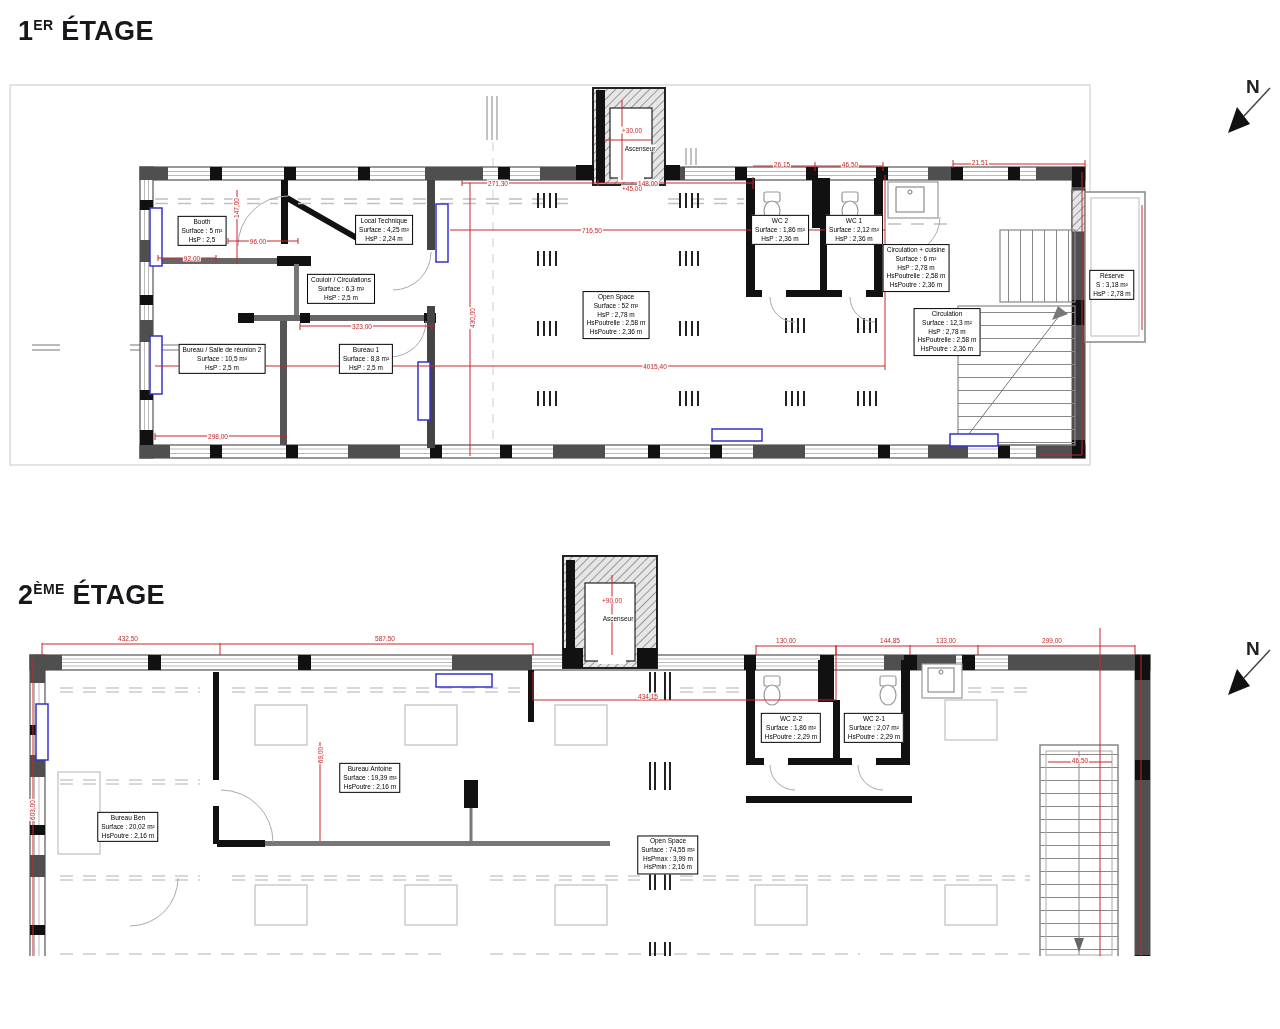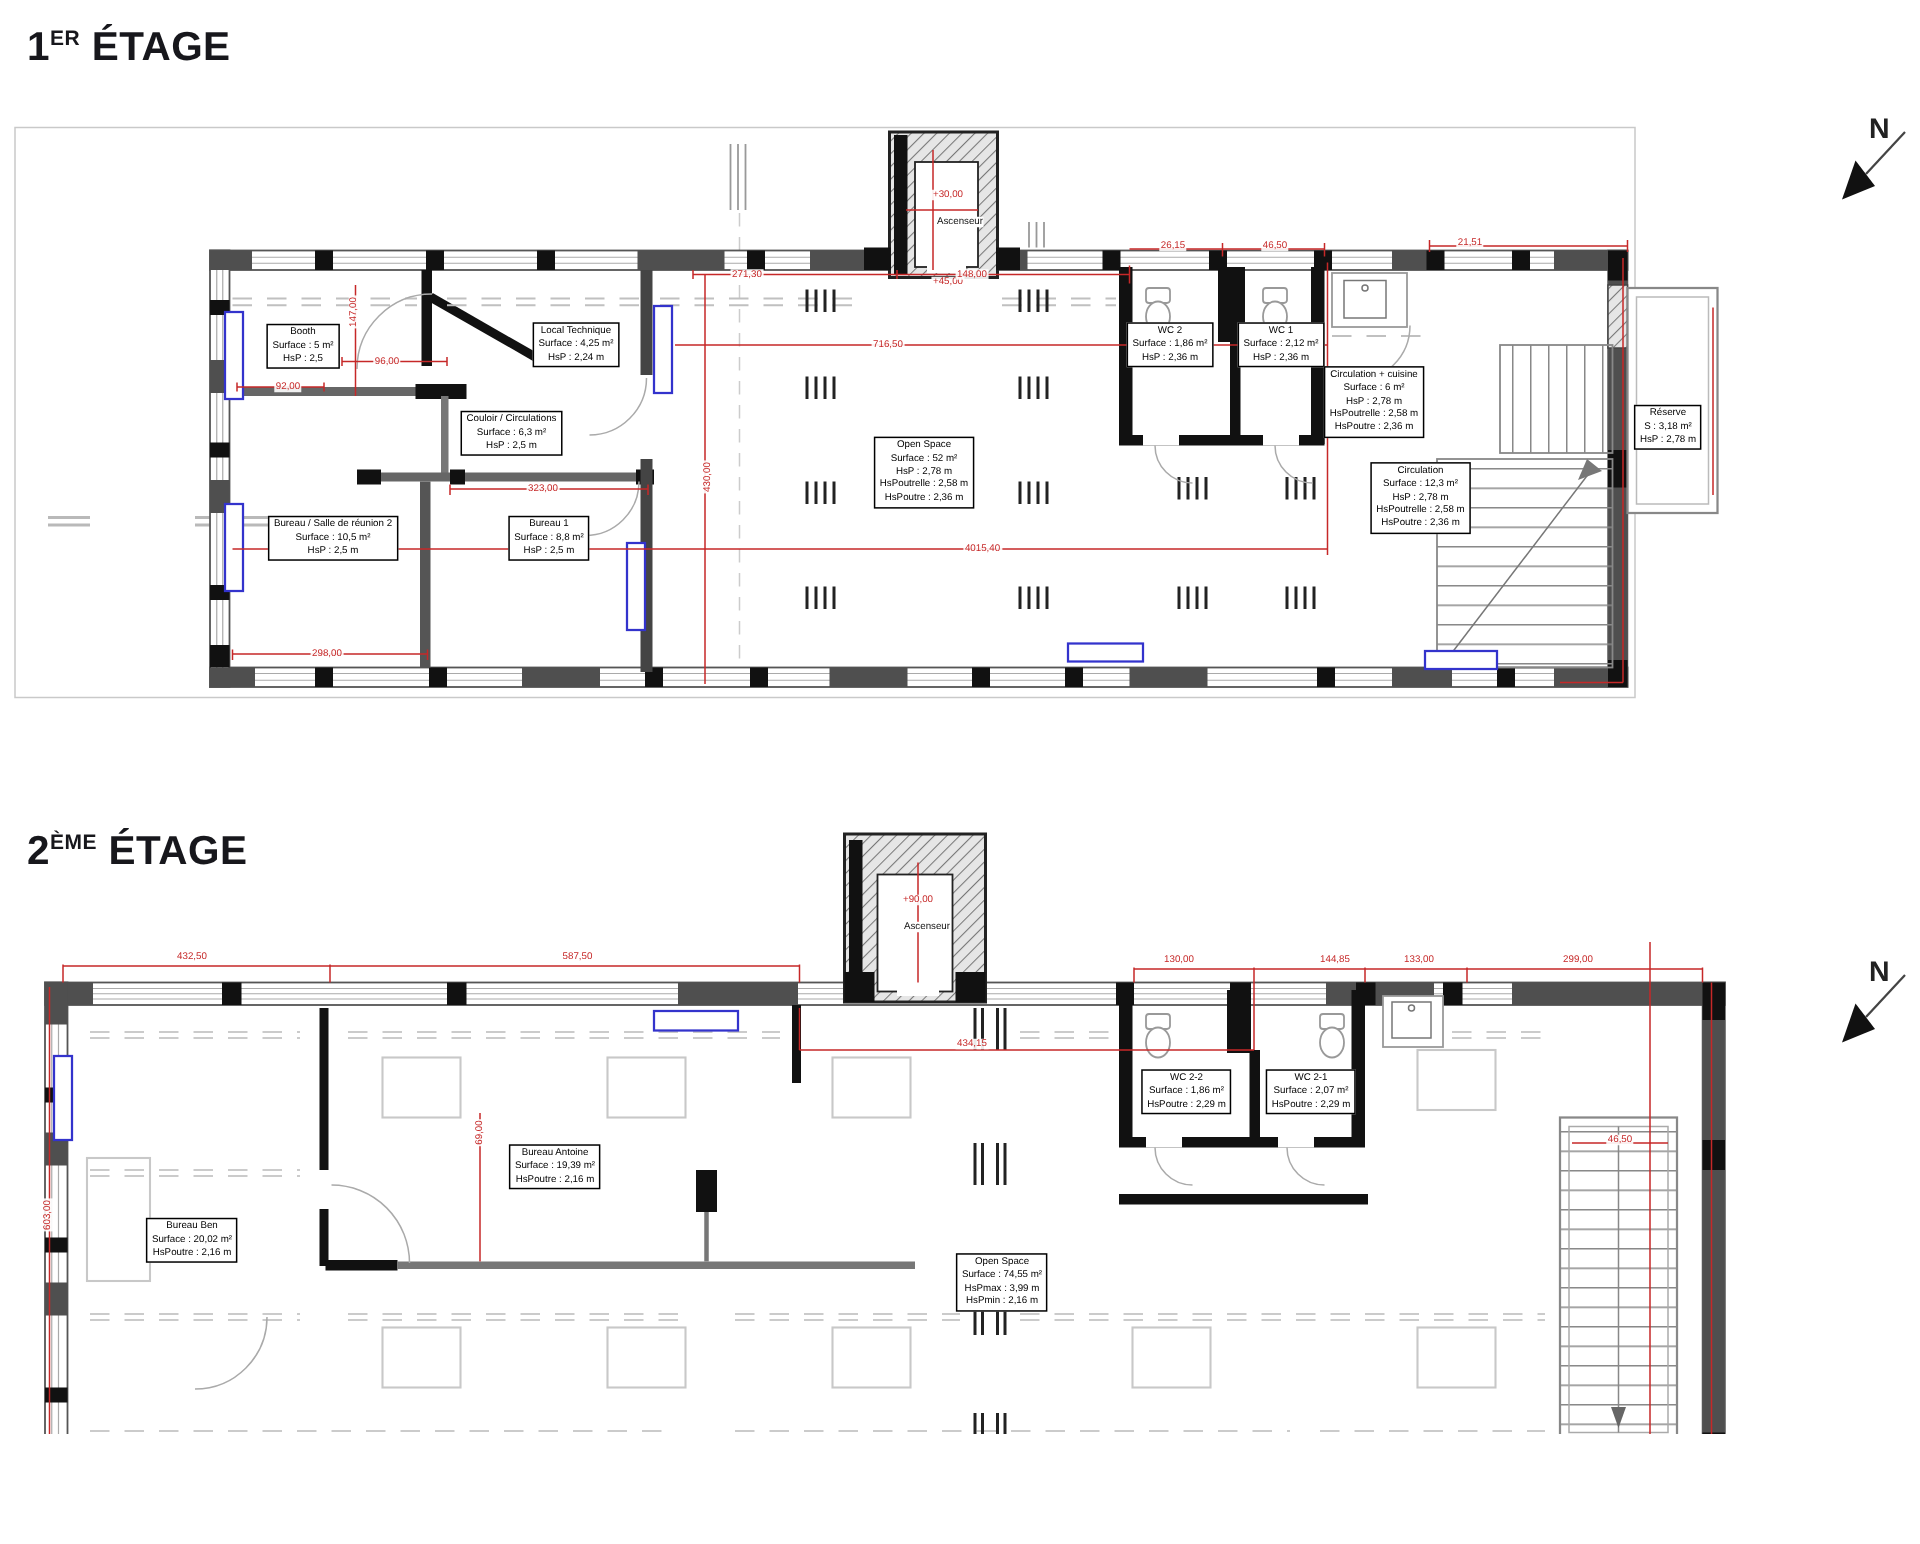--- a/index.html
+++ b/index.html
@@ -386,21 +386,21 @@
     <g>
       <line x1="1244" y1="678" x2="1270" y2="650" stroke="#444" stroke-width="1.5"></line>
       <polygon points="1228,695 1250,686 1237,669" fill="#111"></polygon>
     </g>
   </svg>
 
   <div class="floor-title" style="top:16px">
     <span>1</span><sup>ER</sup>
     <span>ÉTAGE</span>
   </div>
-  <div class="floor-title" style="top:552px">
+  <div class="floor-title" style="top:580px">
     <span>2</span><sup>ÈME</sup>
     <span>ÉTAGE</span>
   </div>
 
   <span class="north-n" style="left:1246px;top:76px">N</span>
   <span class="north-n" style="left:1246px;top:638px">N</span>
 
   <div class="room-label" style="left:202px;top:231px">
     <div>Booth</div>
     <div>Surface : 5 m²</div>

